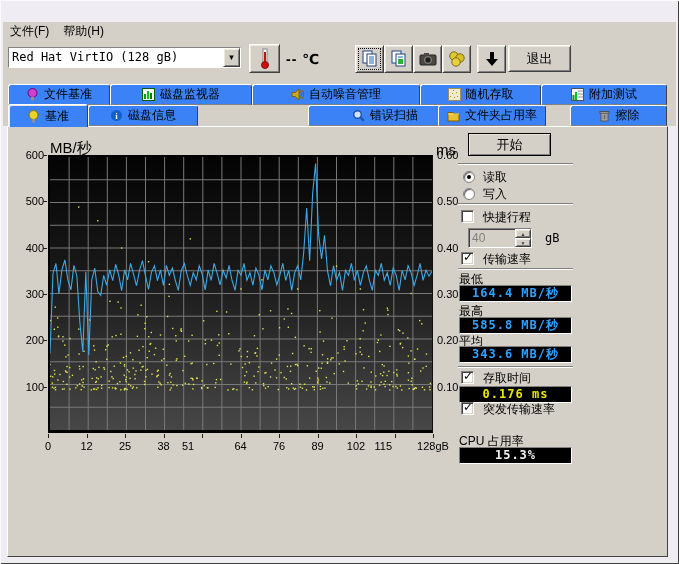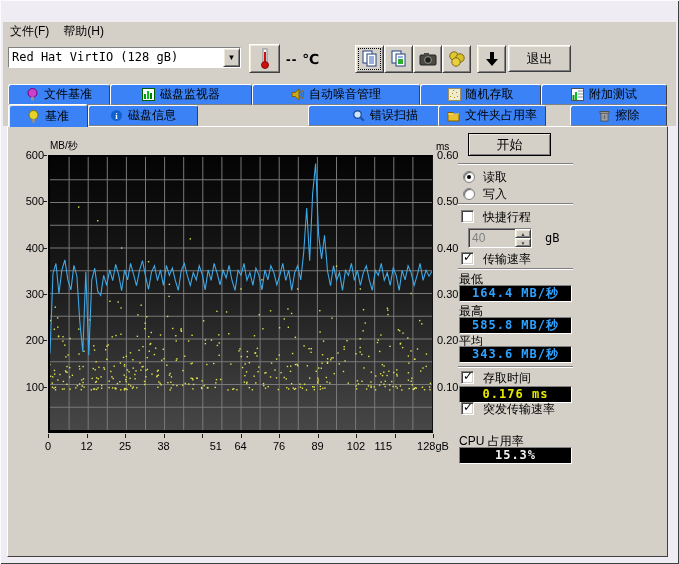--- a/index.html
+++ b/index.html
@@ -48,21 +48,21 @@
     display:flex;align-items:center;justify-content:center;gap:5px;font-size:12px;white-space:nowrap;}
   .tab.active{height:23px;z-index:6;border-bottom:none;box-shadow:inset 1px 1px 0 #ECE9D8;}
   .ticon{width:13px;height:13px;flex:none;display:inline-block;}
   
   .page{left:7px;top:126px;width:661px;height:431px;background:#D4D0C8;
     border:1px solid;border-color:#FFFFFF #404040 #404040 #FFFFFF;z-index:1;}
   
   .plot{left:48px;top:155px;width:385px;height:278px;z-index:2;
     background:linear-gradient(#040404,#1a1a1a 45%,#474747);
     border:1px solid #101010;border-left:2px solid #000;border-bottom:3px solid #000;border-top:2px solid #000;}
-  .axis-label{font-size:10px;z-index:3;}
+  .axis-label{font-size:15px;z-index:3;}
   .ticklab{position:absolute;font-size:11px;z-index:3;white-space:nowrap;}
   .tickstub{position:absolute;background:#202020;z-index:3;}
   
   .ctl-label{z-index:3;font-size:12px;white-space:nowrap;}
   .start-btn{left:468px;top:133px;width:83px;height:23px;z-index:3;font-size:13px;
     border:1px solid #000;display:flex;align-items:center;justify-content:center;}
   .sep{left:458px;width:115px;z-index:3;}
   .cb{width:13px;height:13px;background:#fff;border:1px solid;border-color:#808080 #fff #fff #808080;
     box-shadow:inset 1px 1px 0 #404040, inset -1px -1px 0 #D4D0C8;position:absolute;z-index:3;}
   .cb.checked::after{content:"✓";position:absolute;left:1px;top:-3px;font:bold 12px "DejaVu Sans",sans-serif;color:#000;}
@@ -748,21 +748,21 @@
     <div class="ticklab" style="left:437px;top:380.65px;">0.10</div>
     <div class="tickstub" style="left:48px;top:434px;width:1px;height:4px;"></div>
     <div class="ticklab" style="left:28px;top:440px;width:40px;text-align:center;">0</div>
     <div class="tickstub" style="left:86.5px;top:434px;width:1px;height:4px;"></div>
     <div class="ticklab" style="left:66.5px;top:440px;width:40px;text-align:center;">12</div>
     <div class="tickstub" style="left:125px;top:434px;width:1px;height:4px;"></div>
     <div class="ticklab" style="left:105px;top:440px;width:40px;text-align:center;">25</div>
     <div class="tickstub" style="left:163.5px;top:434px;width:1px;height:4px;"></div>
     <div class="ticklab" style="left:143.5px;top:440px;width:40px;text-align:center;">38</div>
     <div class="tickstub" style="left:202px;top:434px;width:1px;height:4px;"></div>
-    <div class="ticklab" style="left:182px;top:440px;width:40px;text-align:right;">51</div>
+    <div class="ticklab" style="left:182px;top:440px;width:40px;text-align:left;">51</div>
     <div class="tickstub" style="left:240.5px;top:434px;width:1px;height:4px;"></div>
     <div class="ticklab" style="left:220.5px;top:440px;width:40px;text-align:center;">64</div>
     <div class="tickstub" style="left:279px;top:434px;width:1px;height:4px;"></div>
     <div class="ticklab" style="left:259px;top:440px;width:40px;text-align:center;">76</div>
     <div class="tickstub" style="left:317.5px;top:434px;width:1px;height:4px;"></div>
     <div class="ticklab" style="left:297.5px;top:440px;width:40px;text-align:center;">89</div>
     <div class="tickstub" style="left:356px;top:434px;width:1px;height:4px;"></div>
     <div class="ticklab" style="left:336px;top:440px;width:40px;text-align:center;">102</div>
     <div class="tickstub" style="left:394.5px;top:434px;width:1px;height:4px;"></div>
     <div class="ticklab" style="left:374.5px;top:440px;width:40px;text-align:left;">115</div>

